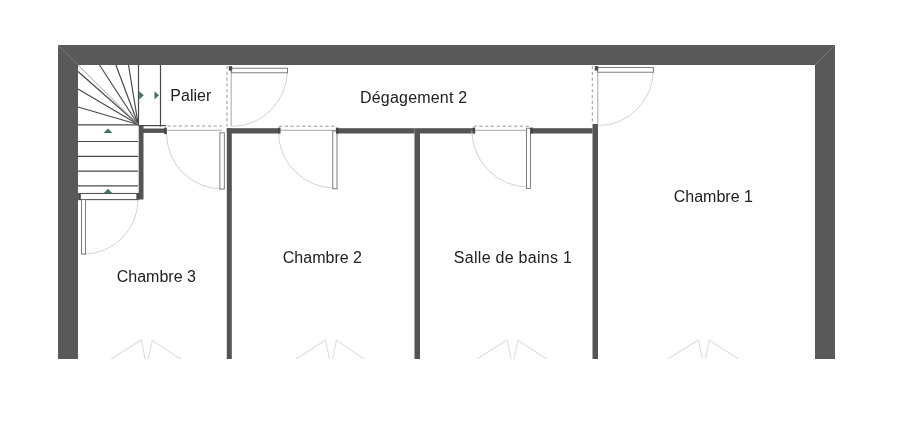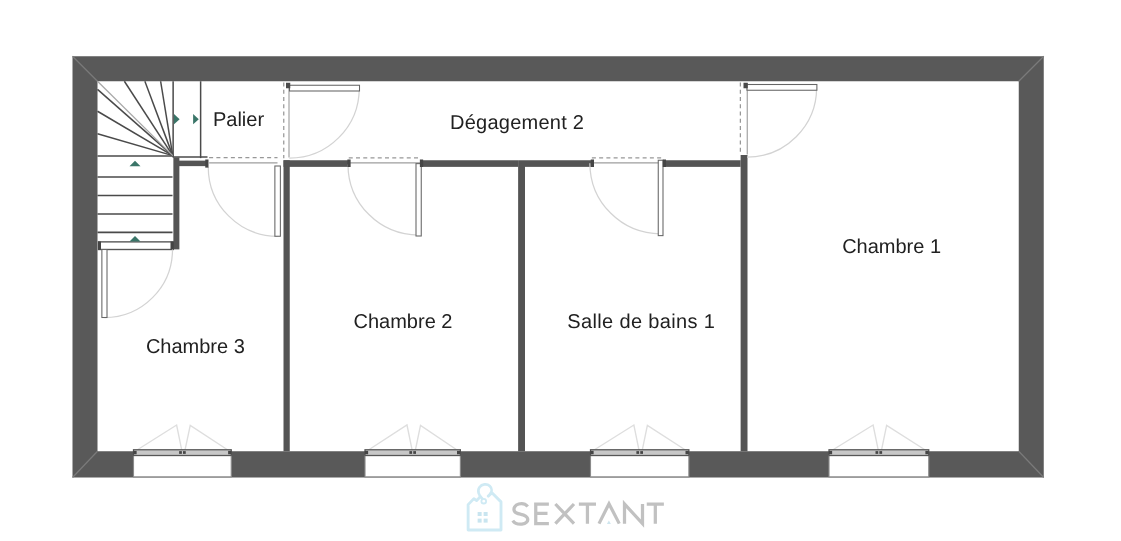--- a/index.html
+++ b/index.html
@@ -1,16 +1,16 @@
 <!DOCTYPE html>
 <html><head>
 <meta charset="utf-8">
 <style>
   html,body{margin:0;padding:0;background:#ffffff;}
-  #stage{position:relative;width:897px;height:433px;background:#a3a3a3;overflow:hidden;}
+  #stage{position:relative;width:897px;height:359px;background:#a3a3a3;overflow:hidden;}
   svg{display:block;}
   text{font-family:"Liberation Sans",sans-serif;fill:#212121;}
 </style>
 </head>
 <body>
 <div id="stage">
 <svg width="897" height="433" viewBox="0 0 897 433" xmlns="http://www.w3.org/2000/svg">
   <rect x="0" y="0" width="897" height="433" fill="#ffffff"></rect>
 
   <path fill="#595959" fill-rule="evenodd" d="M58 45 H835 V382 H58 Z M78 65 V361 H815 V65 Z"></path>

